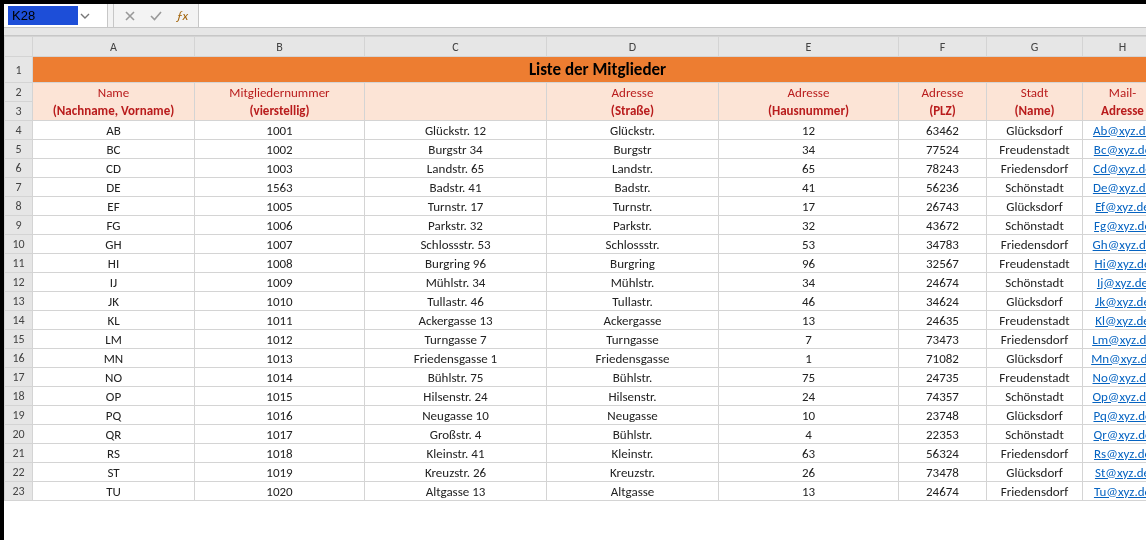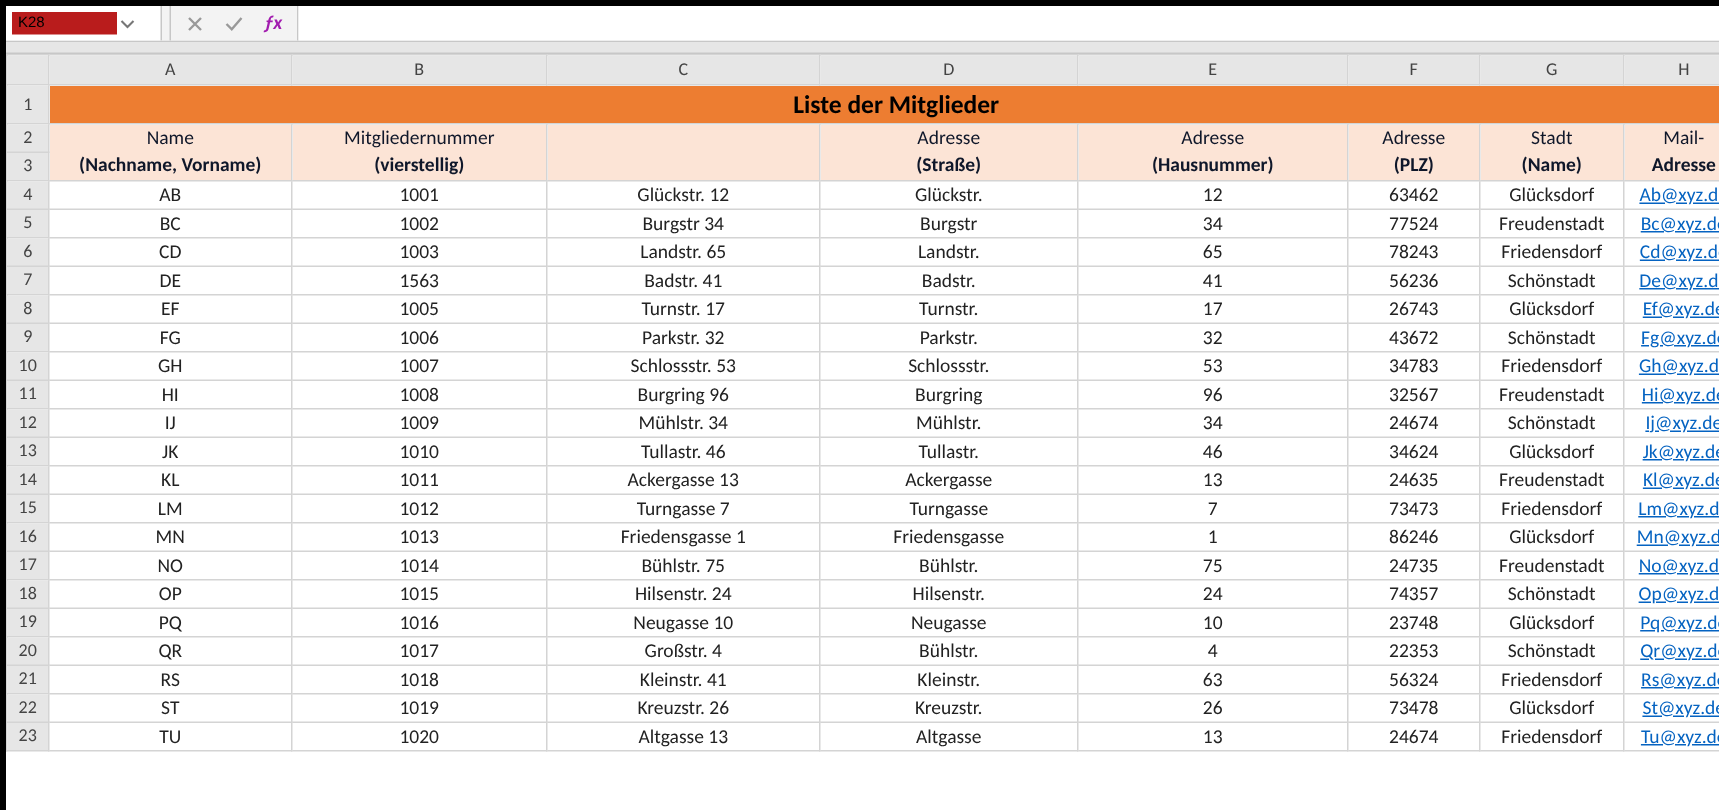--- a/index.html
+++ b/index.html
@@ -28,23 +28,23 @@
     align-items: center;
     border-right: 1px solid #c7c7c7;
     padding: 0 2px 0 4px;
     background: #fff;
     width: 104px;
   }
   .name-box {
     border: none;
     outline: none;
     width: 70px;
-    font-size: 10px;
+    font-size: 13px;
     padding: 2px 4px;
-    background: #b91c1c;
+    background: #1d4ed8;
   }
   .name-box-caret {
     width: 14px; height: 14px;
     display: inline-flex; align-items:center; justify-content:center;
     color:#777;
   }
   .fb-sep {
     width: 6px;
     background:#f3f3f3;
     border-right:1px solid #c7c7c7;
@@ -57,21 +57,21 @@
     color:#888;
     border-right:1px solid #c7c7c7;
     background:#f3f3f3;
   }
   .fb-btn {
     width:16px; height:16px;
     display:inline-flex; align-items:center; justify-content:center;
     font-style:italic;
     cursor:default;
   }
-  .fb-btn.fx { color:#a21caf; font-weight:bold; font-style:italic; }
+  .fb-btn.fx { color:#a16207; font-weight:normal; font-style:italic; }
   .formula-input {
     flex:1;
     background:#fff;
     padding:2px 6px;
     font-size:13px;
     color:#222;
   }
 
   
   .gutter {
@@ -139,21 +139,21 @@
     color:#000;
     font-weight:bold;
     font-size:17px;
     text-align:center;
     height:26px !important;
   }
 
   
   tr.hdr td.cell {
     background:#FCE4D6;
-    color:#0f172a;
+    color:#b91c1c;
     border-top-color:#d4d4d4;
   }
 
   
   td.cell { background:#fff; }
   td.cell.mail a {
     color:#0563C1;
     text-decoration: underline;
   }
   td.cell.mail { color:#0563C1; }
@@ -383,21 +383,21 @@
           <td class="cell">Friedensdorf</td>
           <td class="cell mail"><a href="#">Lm@xyz.de</a></td>
         </tr>
         <tr>
           <td class="rownum">16</td>
           <td class="cell">MN</td>
           <td class="cell">1013</td>
           <td class="cell">Friedensgasse 1</td>
           <td class="cell">Friedensgasse</td>
           <td class="cell">1</td>
-          <td class="cell">86246</td>
+          <td class="cell">71082</td>
           <td class="cell">Glücksdorf</td>
           <td class="cell mail"><a href="#">Mn@xyz.de</a></td>
         </tr>
         <tr>
           <td class="rownum">17</td>
           <td class="cell">NO</td>
           <td class="cell">1014</td>
           <td class="cell">Bühlstr. 75</td>
           <td class="cell">Bühlstr.</td>
           <td class="cell">75</td>

